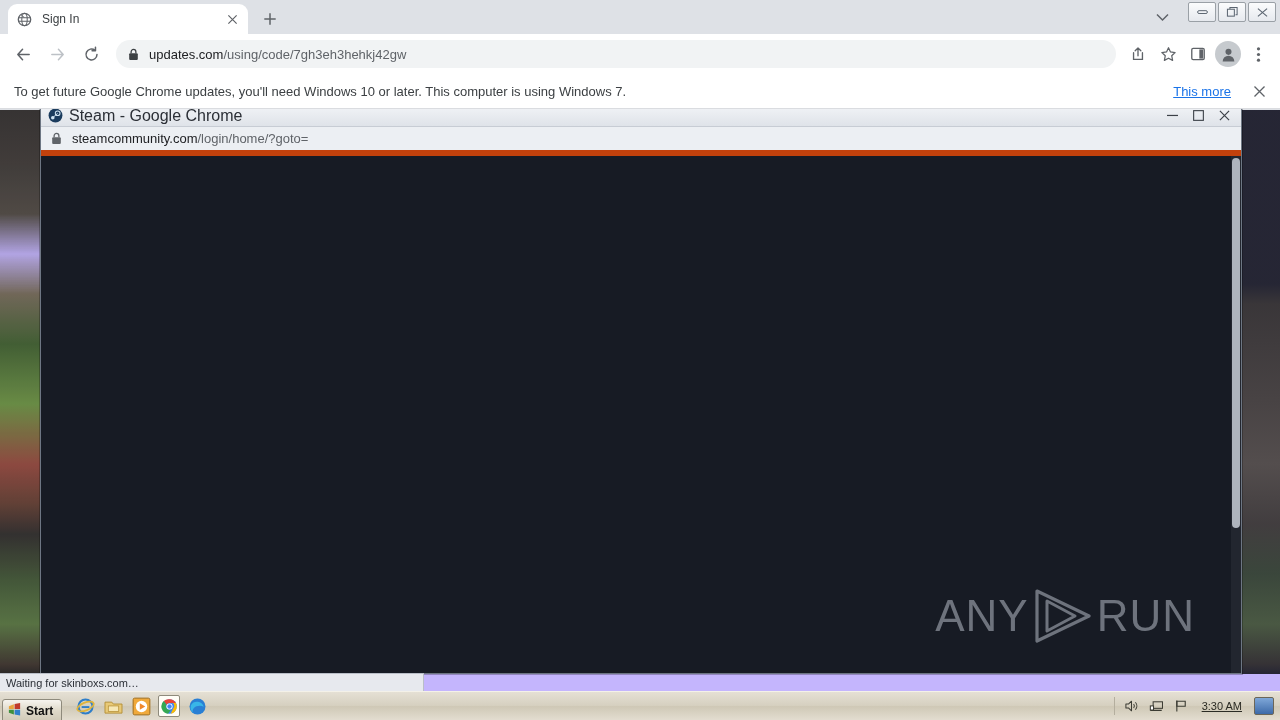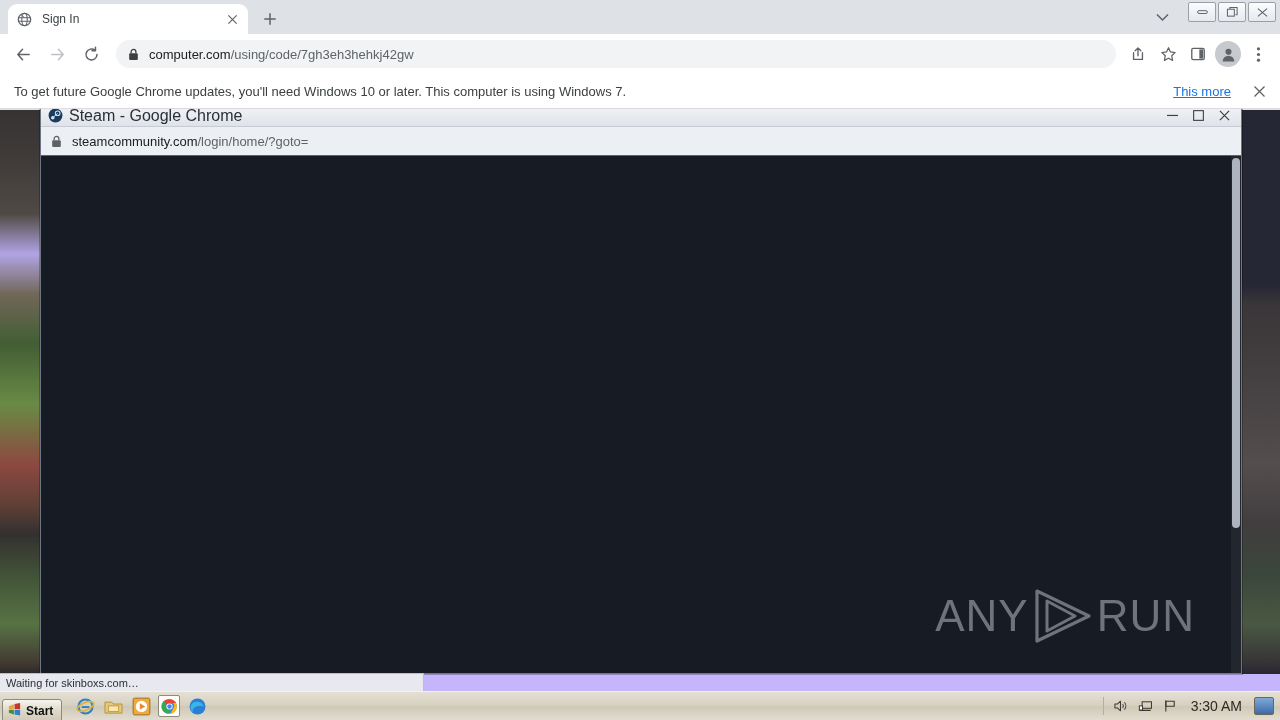--- a/index.html
+++ b/index.html
@@ -179,21 +179,21 @@
     white-space: nowrap; overflow: hidden;
   }
   .popup-title .pwc {
     width: 26px; height: 18px;
     display: flex; align-items: center; justify-content: center;
     color: #3c4148; font-size: 12px;
   }
   .popup-omni {
     height: 29px; background: #eceff3;
     display: flex; align-items: center; padding: 0 10px;
-    border-bottom: 1px solid #c2410c;
+    border-bottom: 6px solid #c2410c;
   }
   .popup-omni .lock { margin-right: 10px; display:flex; color:#5f6368; }
   .popup-omni .url { font-size: 13px; color: #202124; }
   .popup-omni .url .path { color: #5f6368; }
   .popup-body {
     position: relative;
     height: calc(570px - 22px - 29px - 2px);
     background: #171b24;
   }
   .popup-scroll {
@@ -247,21 +247,21 @@
     justify-content: center;
   }
   .qicon.active {
     border: 1px solid #8e8a7c; background: #fffdf6; border-radius: 2px;
   }
   .tray {
     margin-left: auto; display: flex; align-items: center; gap: 9px;
     padding-right: 6px;
   }
   .tray .tray-icon { width: 16px; height: 16px; display:flex; align-items:center; justify-content:center; color:#3b3b33;}
-  .tray .clock { font-size: 14px; color: #2b2b24; margin: 0 3px; }
+  .tray .clock { font-size: 11px; color: #2b2b24; margin: 0 3px; text-decoration: underline; }
   .tray .showdesk {
     width: 20px; height: 18px;
     background: linear-gradient(180deg,#7fa7d8,#3d6aa8);
     border: 1px solid #6b6658; border-radius: 2px;
   }
   .tray-divider { width:1px; height:18px; background:#b4ae9e; }
 </style>
 </head>
 <body>
 
@@ -341,21 +341,21 @@
         </svg>
       </div>
 
       <div class="omnibox">
         <span class="lock">
           <svg width="11" height="13" viewBox="0 0 12 14">
             <rect x="1.3" y="5.6" width="9.4" height="7.4" rx="1.2" fill="#3c4043"></rect>
             <path d="M3.4 5.6V4.1a2.6 2.6 0 0 1 5.2 0v1.5" stroke="#3c4043" stroke-width="1.4" fill="none"></path>
           </svg>
         </span>
-        <span class="url"><span>computer.com</span><span class="path">/using/code/7gh3eh3hehkj42gw</span></span>
+        <span class="url"><span>updates.com</span><span class="path">/using/code/7gh3eh3hehkj42gw</span></span>
       </div>
 
       <div class="tb-icon">
         <svg width="16" height="16" viewBox="0 0 18 18">
           <path d="M4 7.5V15h10V7.5" stroke="#5f6368" stroke-width="1.5" fill="none" stroke-linecap="round"></path>
           <path d="M9 11V2.5M5.8 5.3L9 2.2l3.2 3.1" stroke="#5f6368" stroke-width="1.5" fill="none" stroke-linecap="round" stroke-linejoin="round"></path>
         </svg>
       </div>
       <div class="tb-icon">
         <svg width="17" height="17" viewBox="0 0 18 18">

